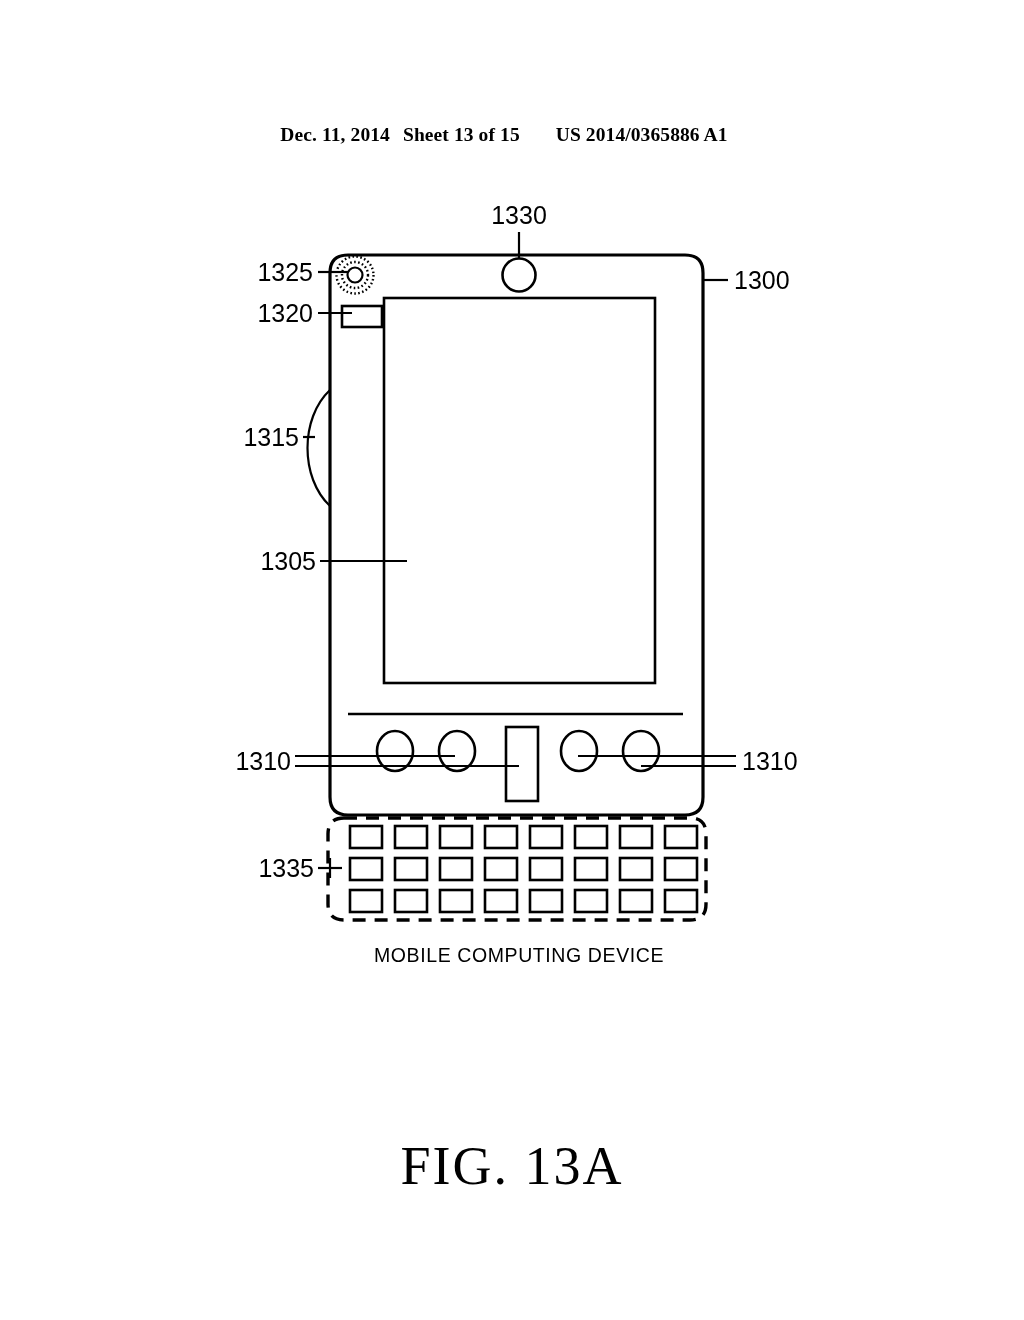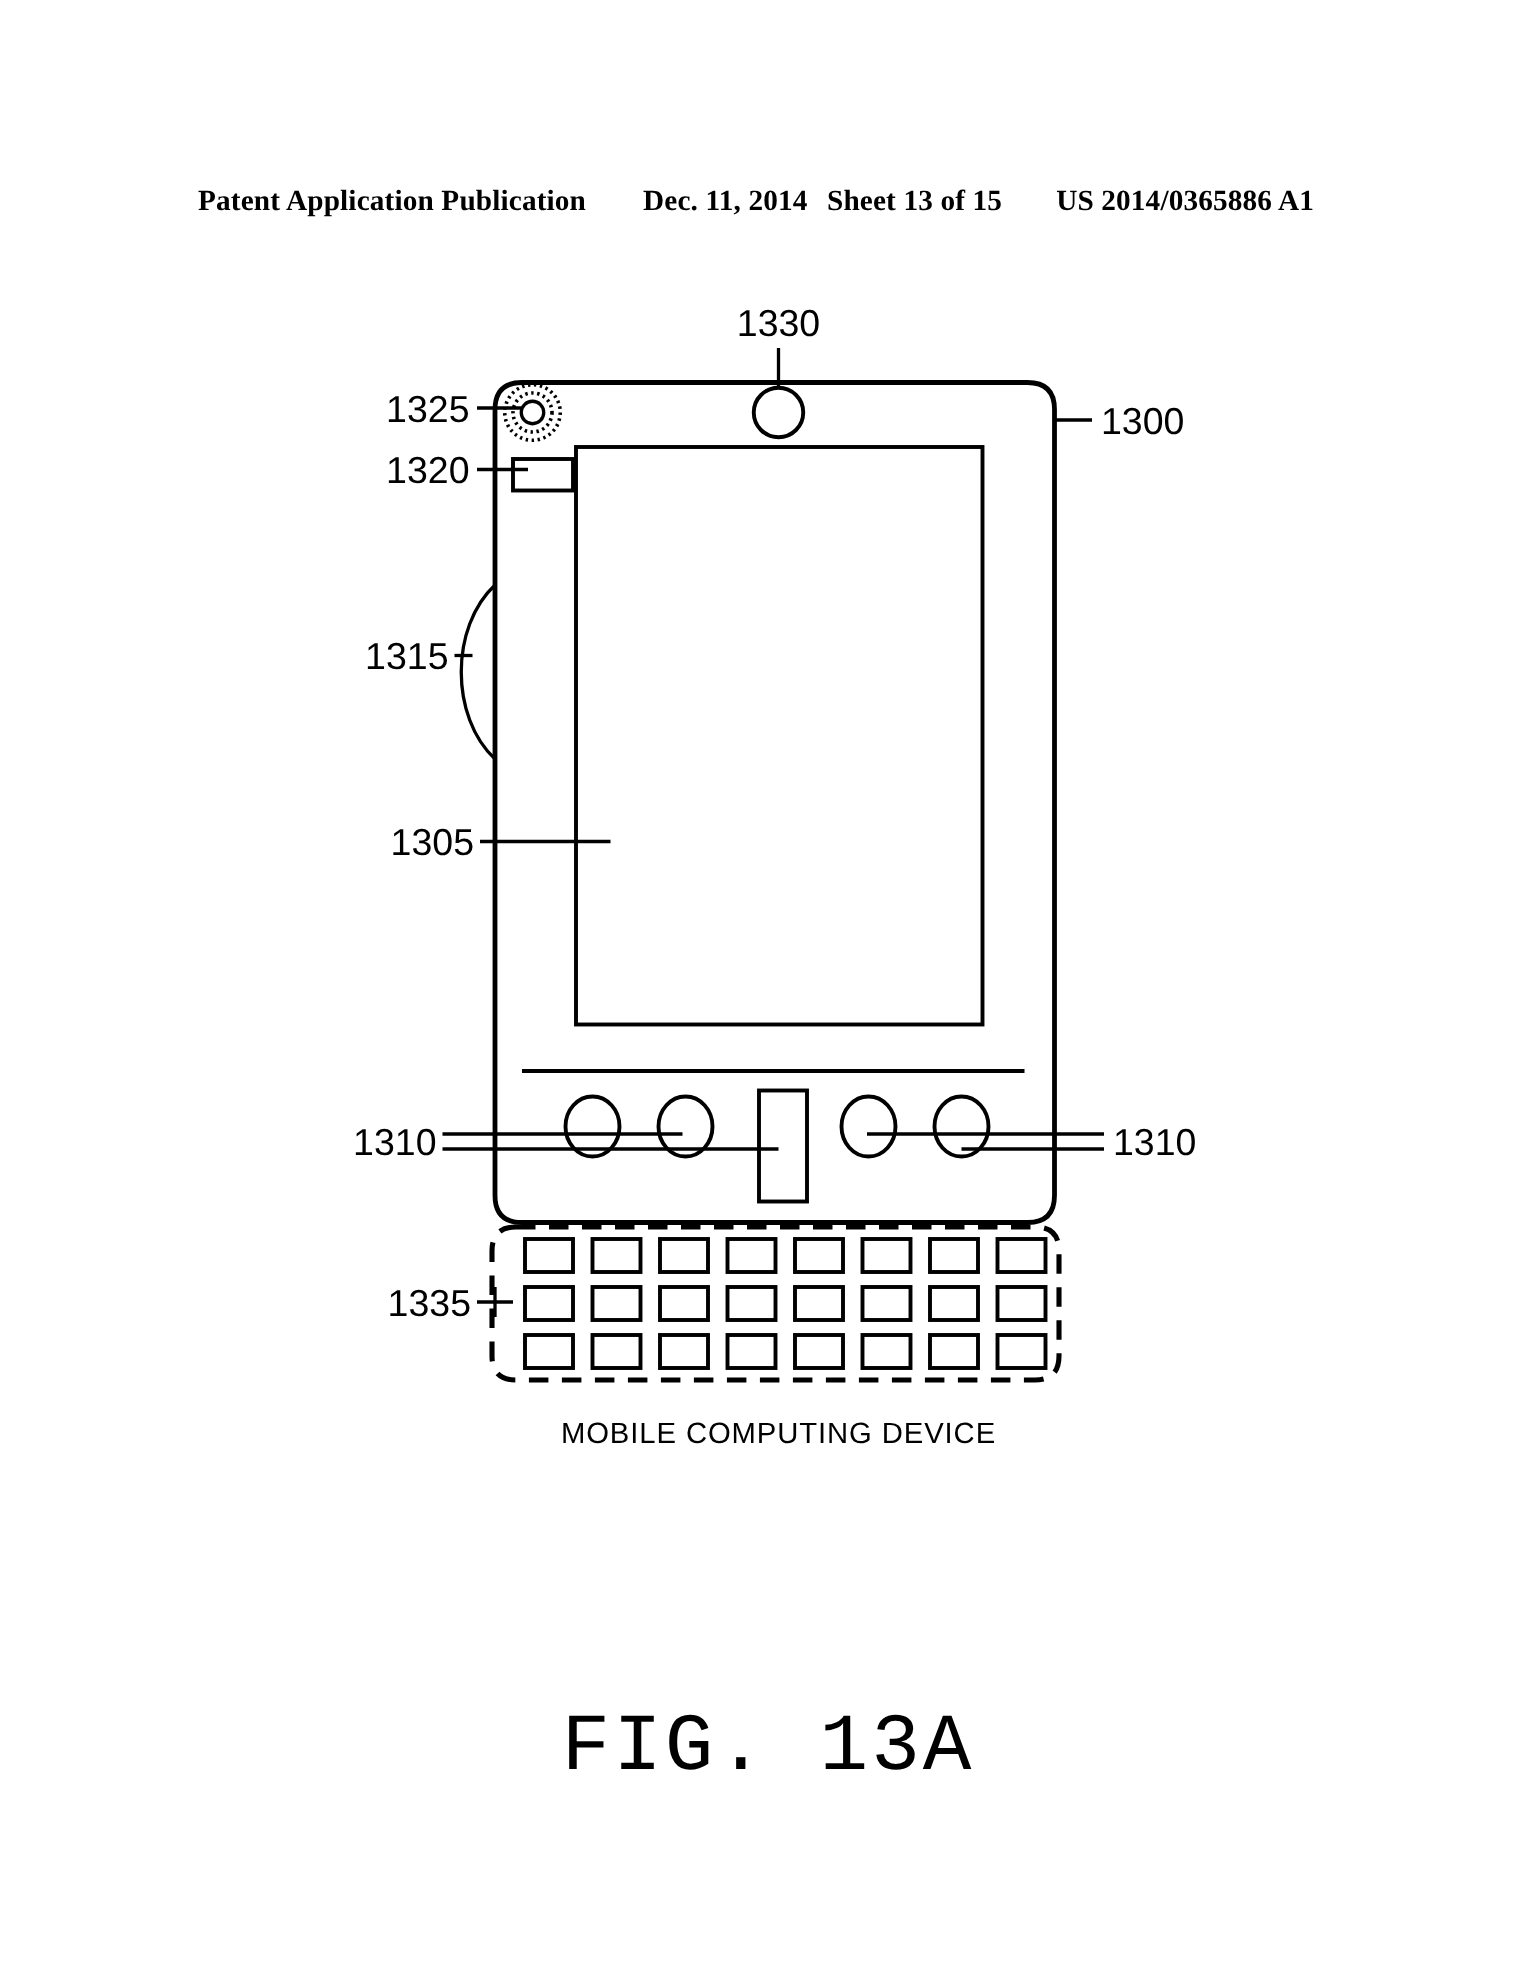--- a/index.html
+++ b/index.html
@@ -45,21 +45,21 @@
     height: 1320px;
   }
 
   
   #figure-caption {
     position: absolute;
     top: 1135px;
     left: 0;
     width: 1024px;
     text-align: center;
-    font-family: Liberation Mono, monospace;
+    font-family: Liberation Serif, serif;
     font-size: 54px;
     letter-spacing: 2px;
     color: #000000;
   }
 
   .svg-text-ref {
     font-family: "Liberation Sans", sans-serif;
     font-size: 25px;
     fill: #000000;
   }
@@ -94,21 +94,20 @@
     stroke: #000000;
     fill: none;
     stroke-width: 2.4;
     stroke-dasharray: 1.6 2.4;
   }
 </style>
 </head>
 <body>
 
 <div id="patent-header">
-  <span class="hdr-pub">Patent Application Publication</span>
   <span class="hdr-date">Dec. 11, 2014</span>
   <span class="hdr-sheet">Sheet 13 of 15</span>
   <span class="hdr-number">US 2014/0365886 A1</span>
 </div>
 
 <svg id="figure-canvas" viewBox="0 0 1024 1320">
 
   <path class="ln-body" d="M 348,255 L 685,255 Q 703,255 703,273 L 703,797 Q 703,815 685,815
            L 348,815 Q 330,815 330,797 L 330,273 Q 330,255 348,255 Z"></path>
 

